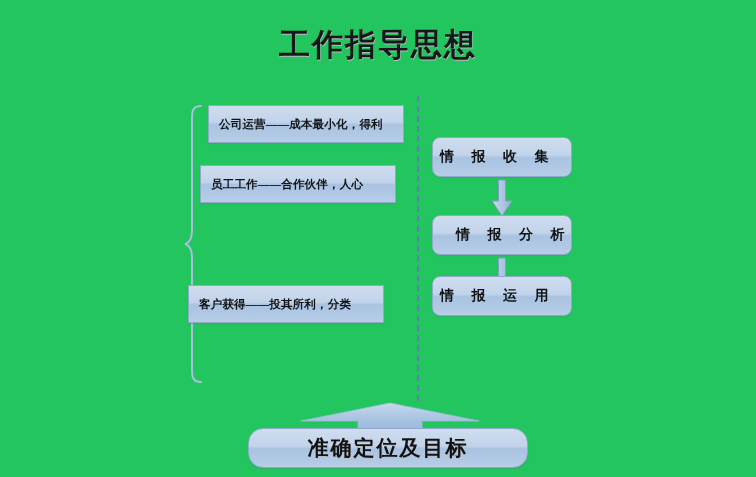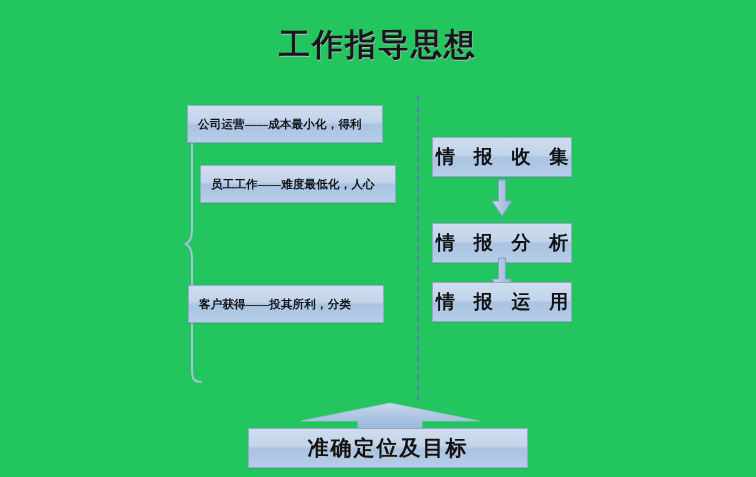--- a/index.html
+++ b/index.html
@@ -56,44 +56,45 @@
     font-weight: bold;
     color: #111316;
     letter-spacing: 0.2px;
     white-space: nowrap;
   }
 
   
   .right-box {
     width: 140px;
     height: 40px;
-    justify-content: center;
-    font-family: "Liberation Serif", "DejaVu Serif", serif;
-    font-size: 19px;
+    font-family: "Liberation Serif", "DejaVu Serif", serif;
+    font-size: 14px;
     font-weight: bold;
     color: #101214;
     letter-spacing: 7px;
     text-indent: 7px;
     white-space: nowrap;
+    border-radius: 8px;
   }
 
   
   .goal-box {
     left: 248px;
     top: 428px;
     width: 280px;
     height: 40px;
     justify-content: center;
     font-family: "Liberation Serif", "DejaVu Serif", serif;
     font-size: 21px;
     font-weight: bold;
     color: #101214;
     letter-spacing: 2px;
     text-shadow: 0.5px 0.5px 0 #b9bec6;
     white-space: nowrap;
+    border-radius: 15px;
   }
 
   
   .down-arrow {
     position: absolute;
     width: 22px;
     height: 38px;
   }
 
   
@@ -130,26 +131,26 @@
 <div id="slide">
 
   <div class="slide-title">工作指导思想</div>
 
   <div class="brace">
     <svg width="20" height="280" viewBox="0 0 20 280" xmlns="http://www.w3.org/2000/svg">
       <path d="M18,2 C9,2 9,8 9,16 L9,126 C9,136 6,139 2,140 C6,141 9,144 9,154 L9,264 C9,272 9,278 18,278" fill="none" stroke="#a8c0dd" stroke-width="2" stroke-linecap="round"></path>
     </svg>
   </div>
 
-  <div class="pbox left-box" style="left:187px; top:105px;">
+  <div class="pbox left-box" style="left:208px; top:105px;">
     <span>公司运营——成本最小化，得利</span>
   </div>
 
   <div class="pbox left-box" style="left:200px; top:165px;">
-    <span>员工工作——难度最低化，人心</span>
+    <span>员工工作——合作伙伴，人心</span>
   </div>
 
 
   <div class="pbox left-box" style="left:188px; top:285px;">
     <span>客户获得——投其所利，分类</span>
   </div>
 
 
   <div class="divider"></div>
 
@@ -163,38 +164,38 @@
         <linearGradient id="agrad1" x1="0" y1="0" x2="1" y2="0">
           <stop offset="0%" stop-color="#c8daee"></stop>
           <stop offset="50%" stop-color="#aec6e2"></stop>
           <stop offset="100%" stop-color="#94b4d8"></stop>
         </linearGradient>
       </defs>
       <path d="M7.5,1 L14.5,1 L14.5,22 L21,22 L11,37 L1,22 L7.5,22 Z" fill="url(#agrad1)" stroke="#7f9ec4" stroke-width="1"></path>
     </svg>
   </div>
 
-  <div class="pbox right-box" style="left:432px; top:223px;">
+  <div class="pbox right-box" style="left:432px; top:215px;padding-left:16px;">
     <span>情 报 分 析</span>
   </div>
 
   <div class="down-arrow" style="left:491px; top:257px;">
     <svg width="22" height="38" viewBox="0 0 22 38" xmlns="http://www.w3.org/2000/svg">
       <defs>
         <linearGradient id="agrad2" x1="0" y1="0" x2="1" y2="0">
           <stop offset="0%" stop-color="#c8daee"></stop>
           <stop offset="50%" stop-color="#aec6e2"></stop>
           <stop offset="100%" stop-color="#94b4d8"></stop>
         </linearGradient>
       </defs>
       <path d="M7.5,1 L14.5,1 L14.5,22 L21,22 L11,37 L1,22 L7.5,22 Z" fill="url(#agrad2)" stroke="#7f9ec4" stroke-width="1"></path>
     </svg>
   </div>
 
-  <div class="pbox right-box" style="left:432px; top:282px;">
+  <div class="pbox right-box" style="left:432px; top:276px;">
     <span>情 报 运 用</span>
   </div>
 
   <div class="up-arrow">
     <svg width="180" height="28" viewBox="0 0 180 28" xmlns="http://www.w3.org/2000/svg">
       <defs>
         <linearGradient id="upgrad" x1="0" y1="0" x2="0" y2="1">
           <stop offset="0%" stop-color="#c7d9ed"></stop>
           <stop offset="60%" stop-color="#a9c3e1"></stop>
           <stop offset="100%" stop-color="#9cb9dc"></stop>

